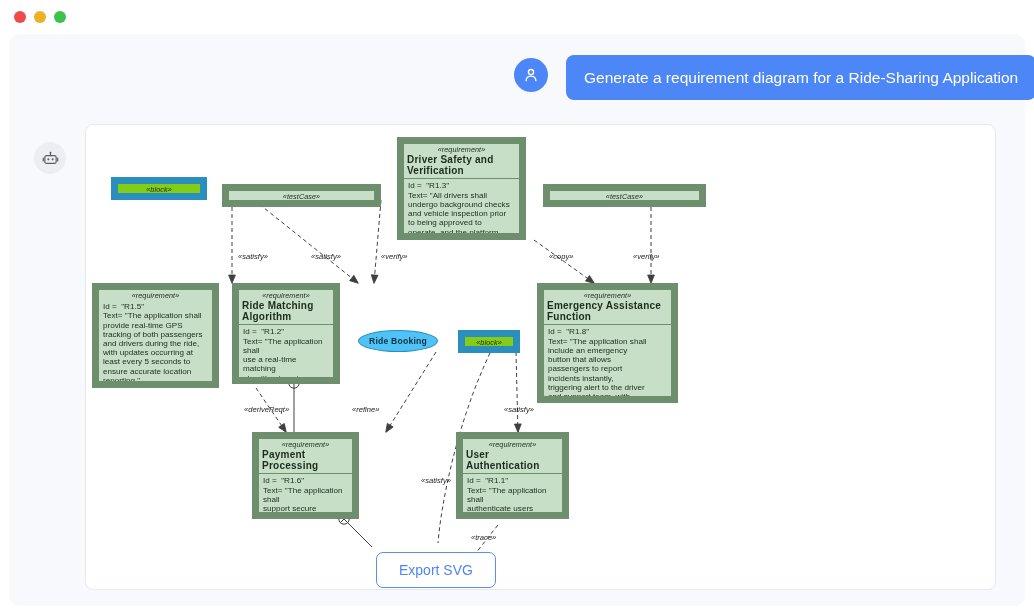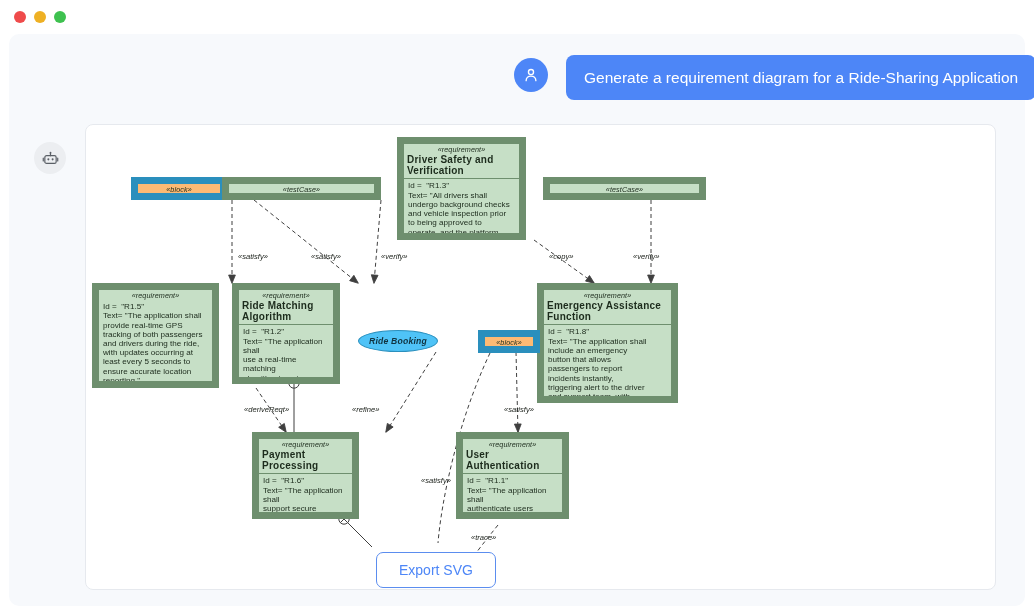--- a/index.html
+++ b/index.html
@@ -93,22 +93,22 @@
   
   .node {
     position: absolute;
     border: 7px solid #0ea5e9;
     font-size: 8.2px;
     line-height: 1.12;
     color: #1c2b1c;
     overflow: hidden;
   }
   .node.req  { background: #c6dfc6; border-color: #6e8f6e; }
-  .node.tc   { background: #c6dfc6; border-color: #6e8f6e; }
-  .node.blk  { background: #fdba74; border-color: #2a8fbd; margin-left: 20px; }
+  .node.tc   { background: #c6dfc6; border-color: #6e8f6e; margin-top: 7px; }
+  .node.blk  { background: #84cc16; border-color: #2a8fbd; }
   .node .stereo {
     text-align: center;
     font-style: italic;
     font-size: 7.2px;
     padding-top: 2px;
     letter-spacing: .1px;
   }
   .node .nm {
     text-align: left;
     font-weight: bold;
@@ -311,21 +311,21 @@
 button that allows
 passengers to report
 incidents instantly,
 triggering alert to the driver
 and support team, with
 automatic call to
 emergency services if
 needed."</div>
           </div>
 
-          <div class="ellipse" style="left:272px; top:205px; width:80px; height:22px;font-style:italic;">
+          <div class="ellipse" style="left:272px; top:205px; width:80px; height:22px;">
             <span>Ride Booking</span>
           </div>
 
           <div class="node blk" style="left:372px; top:205px; width:62px; height:23px;">
             <div class="stereo">«block»</div>
             <div class="nm">User Interface</div>
           </div>
 
           <div class="node req hasbody" style="left:166px; top:307px; width:107px; height:87px;">
             <div class="stereo">«requirement»</div>

